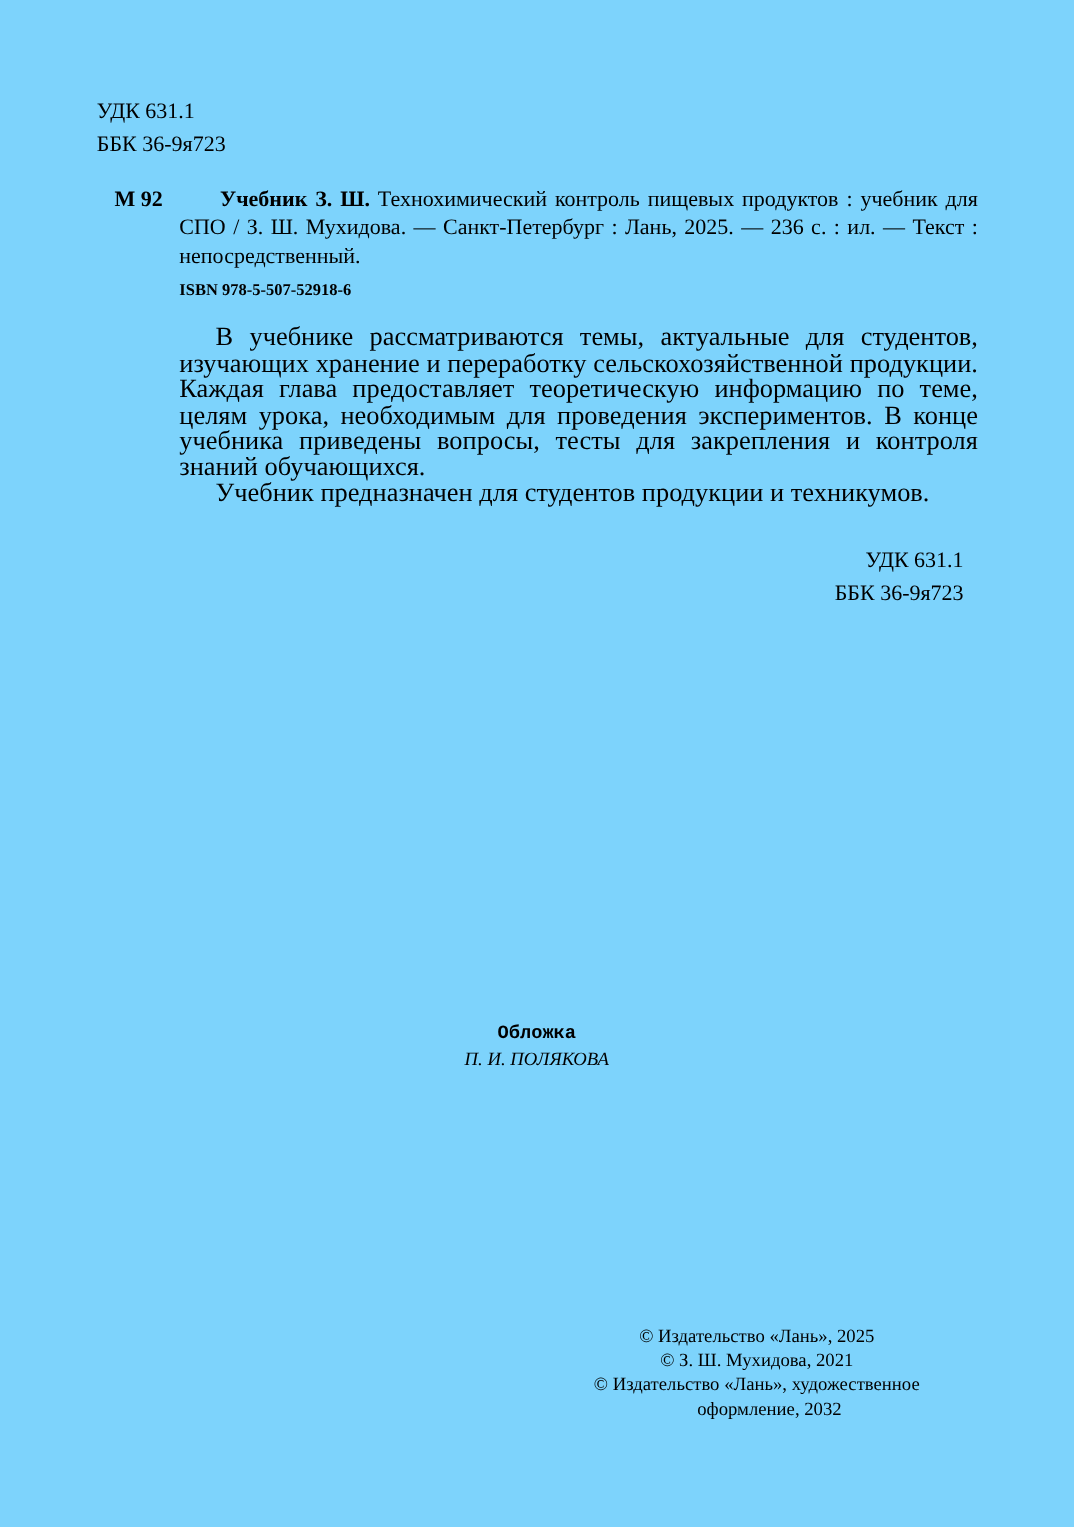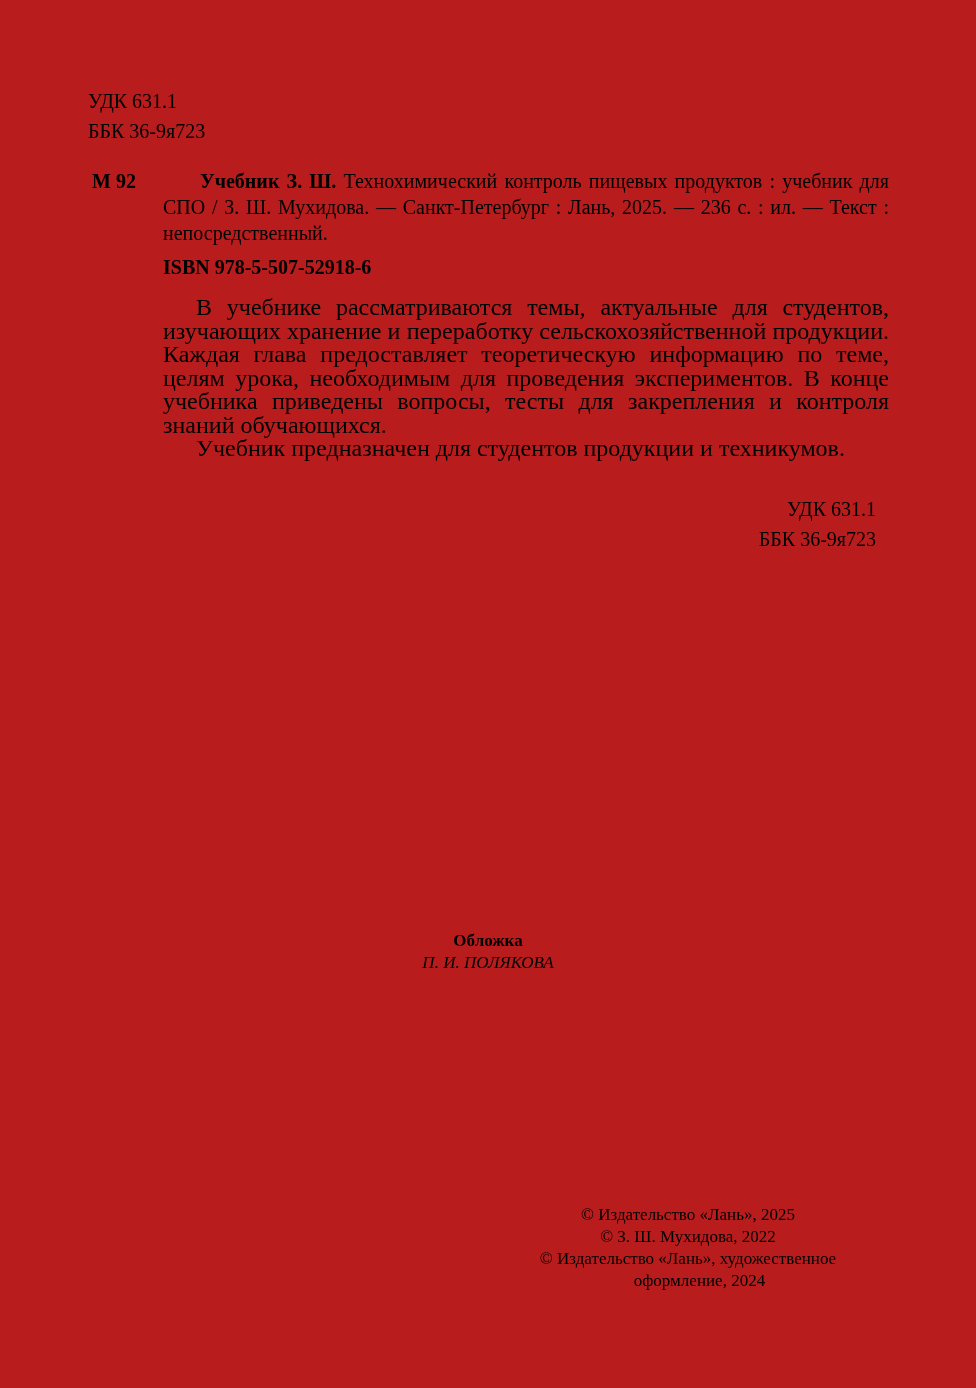--- a/index.html
+++ b/index.html
@@ -9,53 +9,53 @@
     height: 1388px;
     font-family: "Liberation Serif", serif;
     color: #000000;
     position: relative;
     overflow: hidden;
   }
   .page {
     position: relative;
     width: 976px;
     height: 1388px;
-    background: #b91c1c;
+    background: #7dd3fc;
   }
   .udk-top {
     position: absolute;
     top: 86px;
     left: 88px;
     font-size: 20px;
     line-height: 30px;
   }
   .entry {
     position: absolute;
     top: 168px;
     left: 88px;
     width: 801px;
     font-size: 20px;
     line-height: 26px;
   }
   .entry-code {
     position: absolute;
-    left: 4px;
+    left: 16px;
     top: 0;
     font-weight: bold;
   }
   .entry-text {
     margin-left: 75px;
     text-indent: 37px;
     text-align: justify;
   }
   .isbn {
     position: absolute;
     top: 256px;
     left: 163px;
-    font-size: 20px;
+    font-size: 15px;
     font-weight: bold;
   }
   .annotation {
     position: absolute;
     top: 296px;
     left: 163px;
     width: 726px;
     font-size: 24px;
     line-height: 23.5px;
     text-align: justify;
@@ -74,21 +74,21 @@
   }
   .cover-credit {
     position: absolute;
     top: 930px;
     left: 0;
     width: 976px;
     text-align: center;
     font-size: 17px;
     line-height: 22px;
   }
-  .cover-label { font-weight: bold; }
+  .cover-label { font-weight: bold; font-family: Liberation Mono, monospace; }
   .cover-artist { font-style: italic; }
   .copyrights {
     position: absolute;
     top: 1204px;
     left: 537px;
     width: 302px;
     font-size: 17px;
     line-height: 22px;
     text-align: center;
   }
@@ -124,17 +124,17 @@
     <div>ББК 36-9я723</div>
   </div>
 
   <div class="cover-credit">
     <div class="cover-label">Обложка</div>
     <div class="cover-artist">П. И. ПОЛЯКОВА</div>
   </div>
 
   <div class="copyrights">
     <div class="copyright-line">© Издательство «Лань», 2025</div>
-    <div class="copyright-line">© З. Ш. Мухидова, 2022</div>
-    <div class="copyright-line">© Издательство «Лань», художественное оформление, 2024</div>
+    <div class="copyright-line">© З. Ш. Мухидова, 2021</div>
+    <div class="copyright-line">© Издательство «Лань», художественное оформление, 2032</div>
   </div>
 
 </div>
 
 </body></html>

